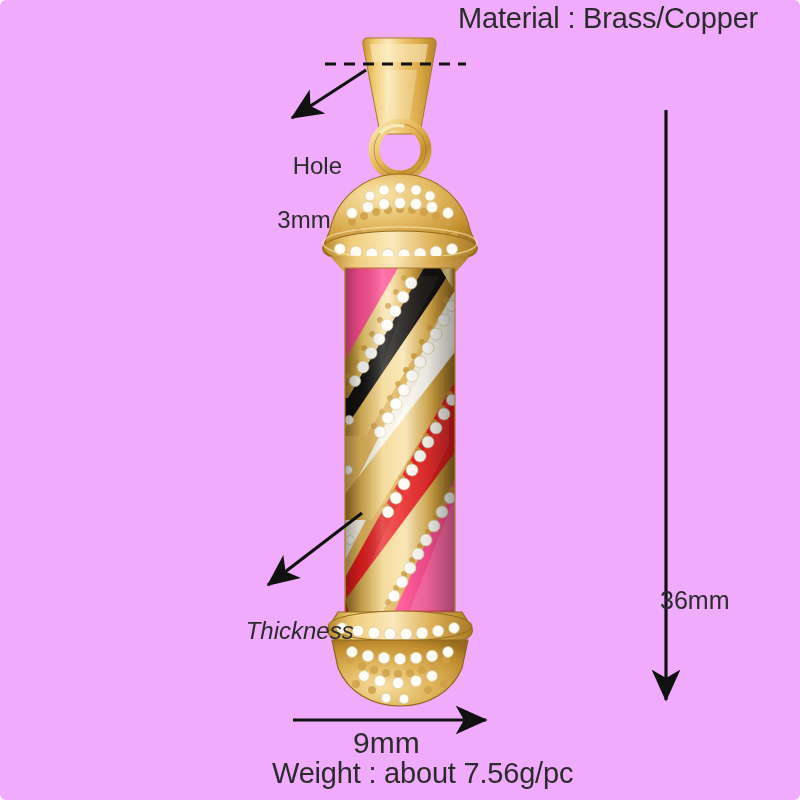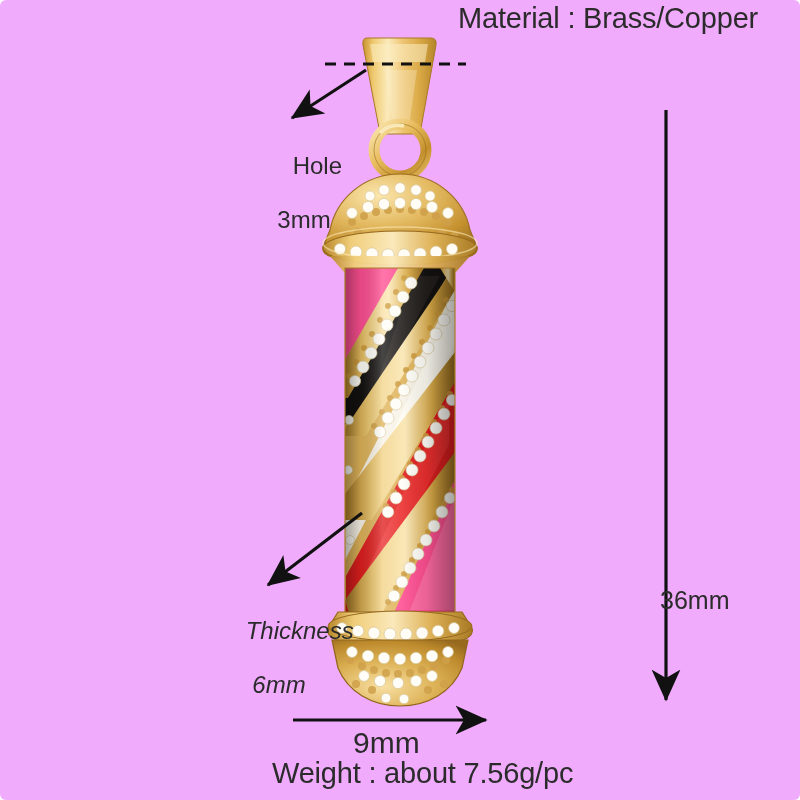--- a/index.html
+++ b/index.html
@@ -446,21 +446,20 @@
 
   <div class="txt" id="material-text">Material : Brass/Copper</div>
 
   <div class="txt" id="hole-label">
     <span>Hole</span>
     <span class="l2">3mm</span>
   </div>
 
   <div class="txt" id="thickness-label">
     <span>Thickness</span>
-    <span class="l2">6mm</span>
   </div>
 
   <div class="txt" id="height-dim-text">36mm</div>
 
   <div class="txt" id="width-dim-text">9mm</div>
 
   <div class="txt" id="weight-text">Weight : about 7.56g/pc</div>
 
 </div>
 

